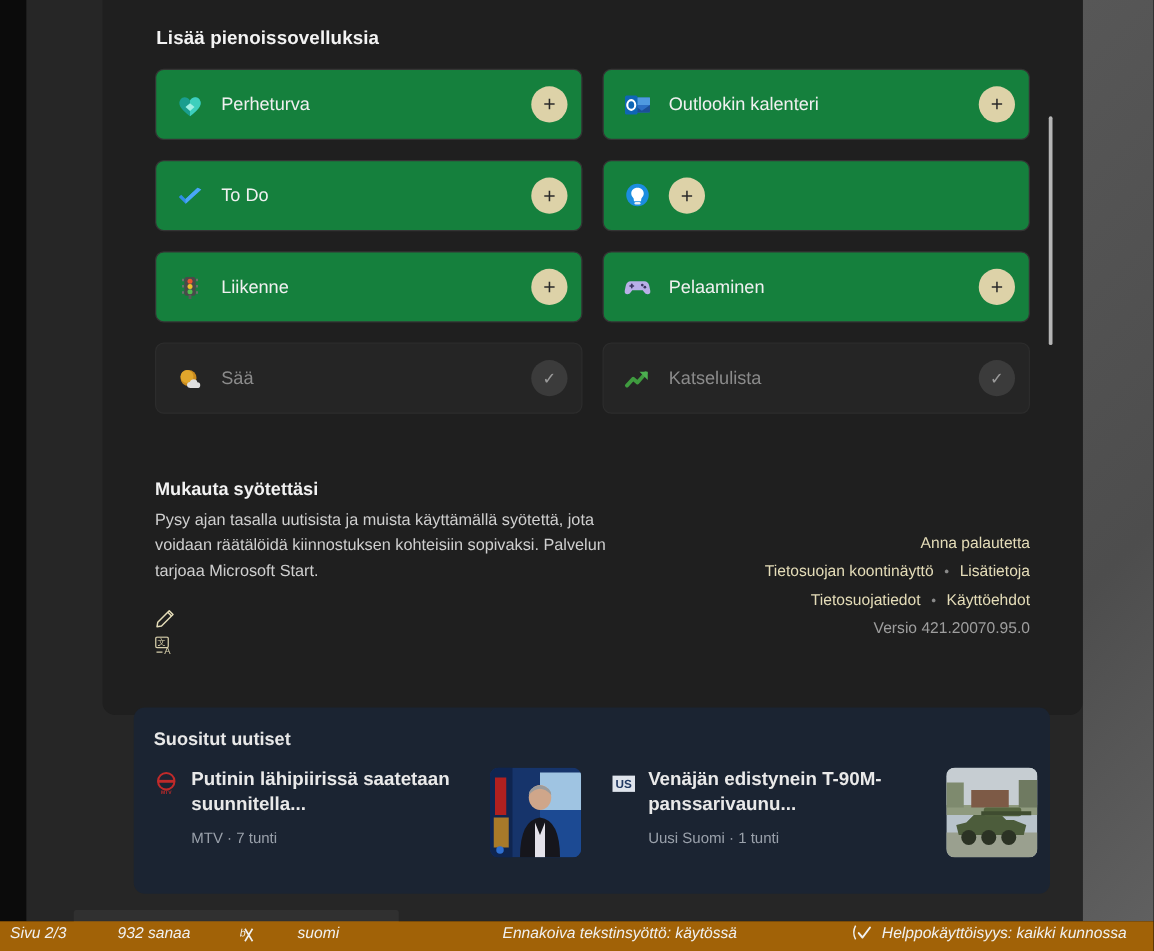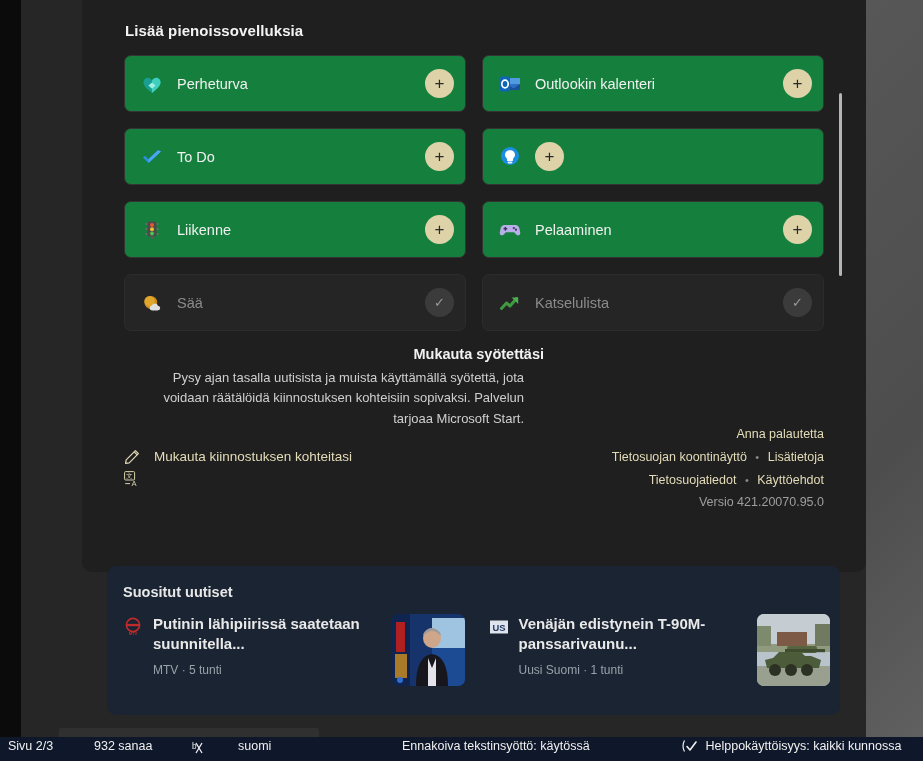--- a/index.html
+++ b/index.html
@@ -71,21 +71,21 @@
   .w-btn {
     width: 29px; height: 29px; border-radius: 50%;
     background: #ddd2a8; color: #2a2a2a;
     display: flex; align-items: center; justify-content: center;
     font-size: 17px; line-height: 1; flex: 0 0 29px;
     border: none; cursor: pointer; font-family: "Liberation Sans", sans-serif;
   }
   .w-btn.done { background: #3b3b3b; color: #9a9a9a; font-size: 13px; }
 
   
-  .personalize { position: absolute; left: 42px; top: 370px; width: 420px; text-align: right; }
+  .personalize { position: absolute; left: 42px; top: 408px; width: 420px; }
   .p-title { font-size: 14.5px; font-weight: bold; color: #f2f2f2; margin-bottom: 6px; }
   .p-body { font-size: 13px; line-height: 1.56; color: #cfcfcf; width: 400px; }
   .p-action {
     margin-top: 20px; display: flex; align-items: center; gap: 14px;
     color: #e4dcb8; font-size: 13.5px; cursor: pointer;
   }
   .p-action-icon { width: 16px; height: 16px; display: block; }
   .p-lang-icon { margin-top: 6px; width: 18px; height: 16px; display: block; }
 
   
@@ -131,22 +131,23 @@
   }
   .ni-meta { font-size: 12px; color: #9aa1ab; margin-top: 9px; }
   .ni-thumb {
     width: 73px; height: 72px; flex: 0 0 73px; margin-left: 8px;
     border-radius: 7px; overflow: hidden;
   }
 
   
   .statusbar {
     position: absolute; left: 0; top: 737px; width: 923px; height: 24px;
-    background: #0f172a; color: #f0f0f0;
+    background: #a16207; color: #f0f0f0;
     font-size: 12.5px;
+    font-style: italic;
   }
   .sb-item { position: absolute; top: 2px; white-space: nowrap; }
   .sb-icon { display: inline-block; vertical-align: -3px; margin-right: 4px; }
 
   .floating-tip {
     position: absolute; left: 59px; top: 728px; width: 260px; height: 20px;
     background: #303030; border-radius: 2px;
   }
 </style>
 </head>
@@ -272,21 +273,20 @@
       </div>
 
       <div class="personalize">
         <div class="p-title">Mukauta syötettäsi</div>
         <div class="p-body">Pysy ajan tasalla uutisista ja muista käyttämällä syötettä, jota voidaan räätälöidä kiinnostuksen kohteisiin sopivaksi. Palvelun tarjoaa Microsoft Start.</div>
         <div class="p-action">
           <svg class="p-action-icon" viewBox="0 0 16 16">
             <path d="M11.4 1.6 L14.4 4.6 L5.2 13.8 L1.6 14.4 L2.2 10.8 Z" fill="none" stroke="#e4dcb8" stroke-width="1.2" stroke-linejoin="round"></path>
             <path d="M10.2 2.8 L13.2 5.8" stroke="#e4dcb8" stroke-width="1.2"></path>
           </svg>
-          <span>Mukauta kiinnostuksen kohteitasi</span>
         </div>
         <svg class="p-lang-icon" viewBox="0 0 18 16">
           <rect x="0.6" y="0.6" width="10" height="8.4" rx="1" fill="none" stroke="#d8d0ac" stroke-width="1"></rect>
           <text x="2.1" y="7.3" font-size="6.6" fill="#d8d0ac" font-family="'Liberation Sans',sans-serif">文</text>
           <text x="7.4" y="14.6" font-size="7.6" fill="#d8d0ac" font-family="'Liberation Sans',sans-serif">A</text>
           <path d="M1.2 12.6 L6 12.6" stroke="#d8d0ac" stroke-width="1"></path>
         </svg>
       </div>
 
       <div class="panel-links">
@@ -316,21 +316,21 @@
       <div class="news-item">
         <span class="ni-logo">
           <svg width="20" height="20" viewBox="0 0 20 20">
             <circle cx="10" cy="8" r="6.6" fill="none" stroke="#c02a2a" stroke-width="1.6"></circle>
             <rect x="3" y="6.9" width="14" height="2.3" fill="#c02a2a"></rect>
             <text x="10" y="18" font-size="4" fill="#c02a2a" text-anchor="middle" font-family="'Liberation Sans',sans-serif">MTV</text>
           </svg>
         </span>
         <span class="ni-text">
           <span class="ni-head" style="display:block">Putinin lähipiirissä saatetaan suunnitella...</span>
-          <span class="ni-meta" style="display:block">MTV · 5 tunti</span>
+          <span class="ni-meta" style="display:block">MTV · 7 tunti</span>
         </span>
         <span class="ni-thumb">
           <svg width="73" height="72" viewBox="0 0 73 72" preserveAspectRatio="none">
             <rect width="73" height="72" fill="#16346b"></rect>
             <rect x="0" y="0" width="18" height="72" fill="#0f2550"></rect>
             <rect x="4" y="8" width="9" height="30" fill="#b02020"></rect>
             <rect x="3" y="40" width="12" height="24" fill="#a87a2a"></rect>
             <rect x="40" y="4" width="33" height="30" fill="#9fc4e2"></rect>
             <rect x="40" y="34" width="33" height="38" fill="#1c4a93"></rect>
             <ellipse cx="40" cy="24" rx="9" ry="10" fill="#cfa68a"></ellipse>

